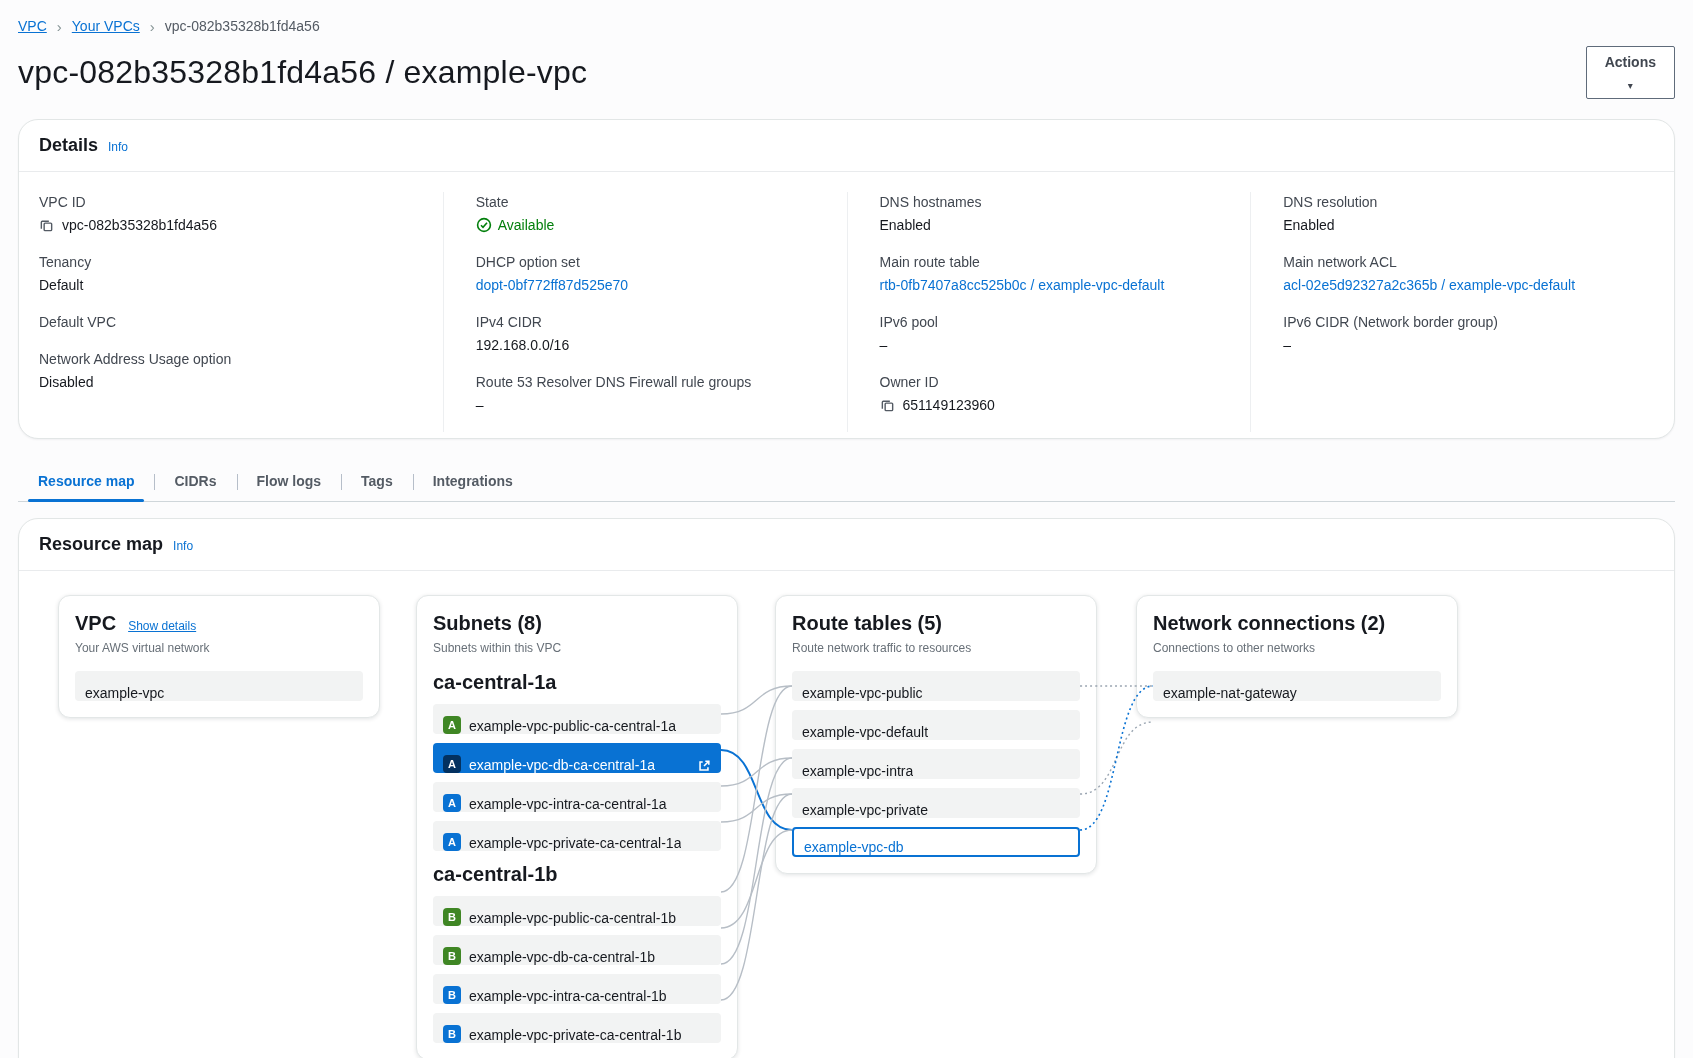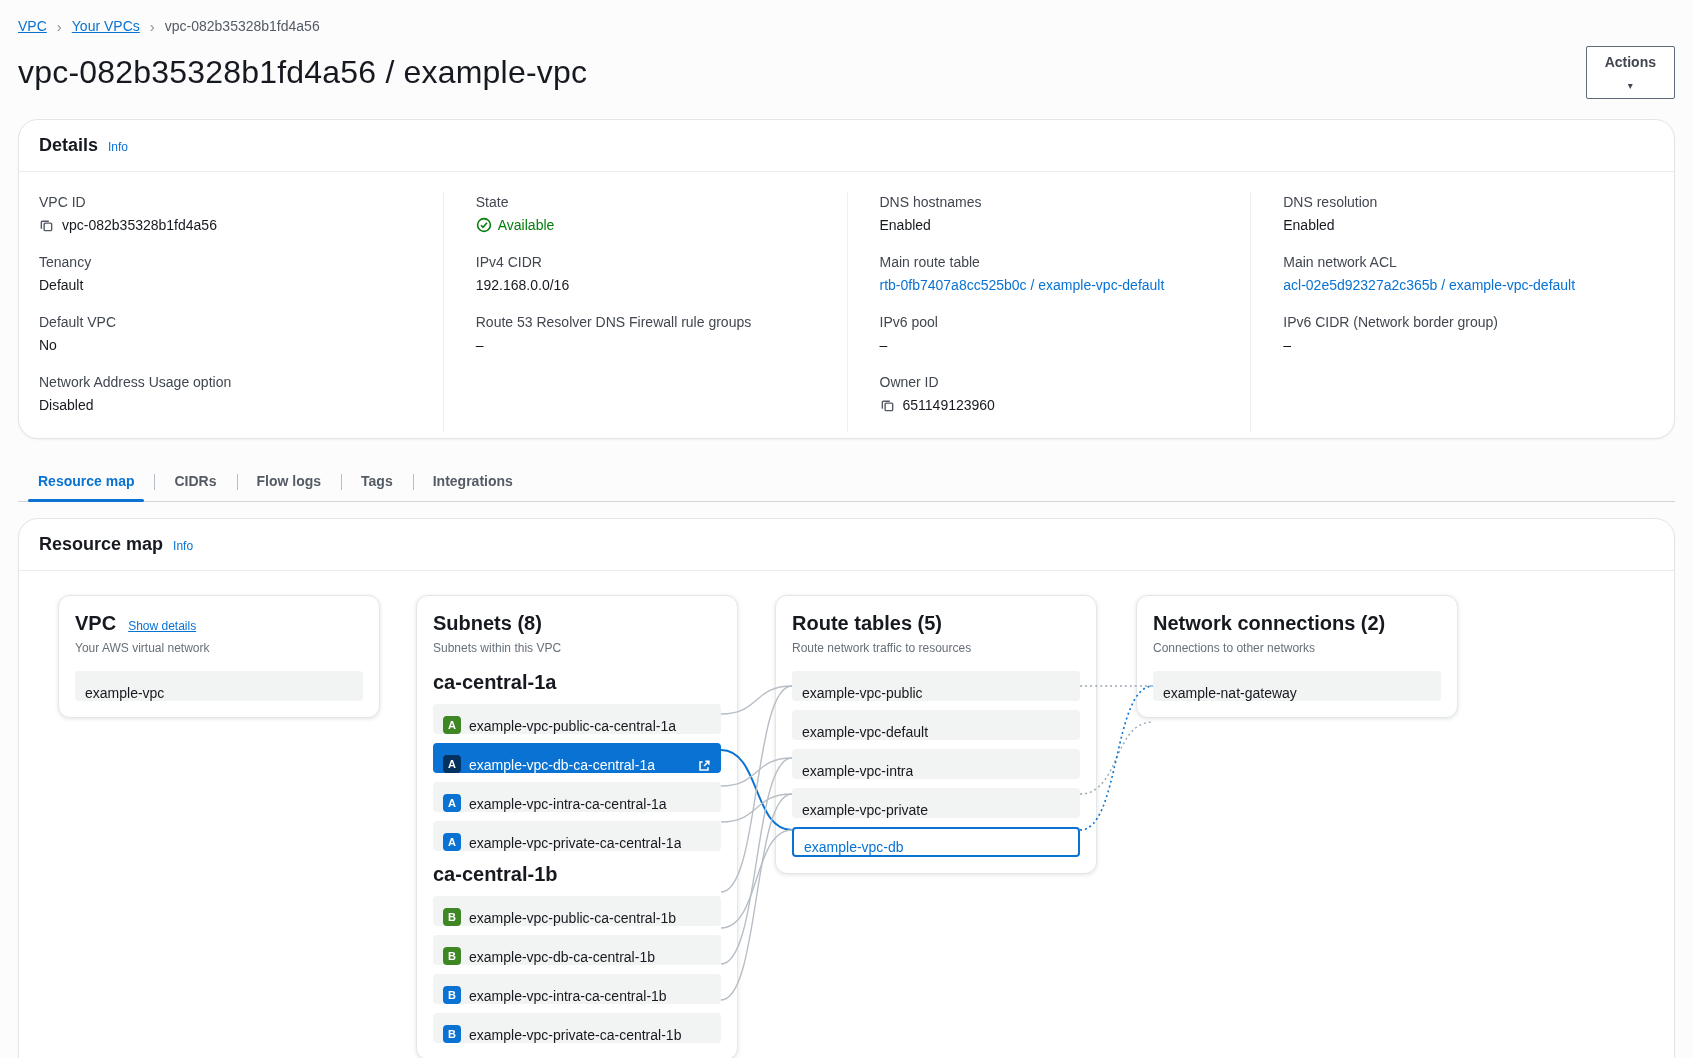--- a/index.html
+++ b/index.html
@@ -141,23 +141,20 @@
           </div>
         </div>
         <div class="field">
           <div class="f-label">Tenancy</div>
           <div class="f-value">
               <span>Default</span>
             </div>
         </div>
         <div class="field">
           <div class="f-label">Default VPC</div>
-          <div class="f-value">
-              <span>No</span>
-            </div>
         </div>
         <div class="field">
           <div class="f-label">Network Address Usage option</div>
           <div class="f-value">
               <span>Disabled</span>
             </div>
         </div>
       </div>
 
       <div class="det-col">
@@ -165,20 +162,26 @@
           <div class="f-label">State</div>
           <div class="f-value">
             <span class="status-green">
               <svg width="16" height="16" viewBox="0 0 16 16" fill="none" stroke="#037f0c" stroke-width="1.6">
                   <circle cx="8" cy="8" r="6.4"></circle>
                   <path d="M5 8.3l2 2 4-4.6"></path>
                 </svg>
               <span>Available</span>
             </span>
           </div>
+        </div>
+        <div class="field">
+          <div class="f-label">DHCP option set</div>
+          <div class="f-value">
+              <a>dopt-0bf772ff87d525e70</a>
+            </div>
         </div>
         <div class="field">
           <div class="f-label">IPv4 CIDR</div>
           <div class="f-value">
               <span>192.168.0.0/16</span>
             </div>
         </div>
         <div class="field">
           <div class="f-label">Route 53 Resolver DNS Firewall rule groups</div>
           <div class="f-value">

